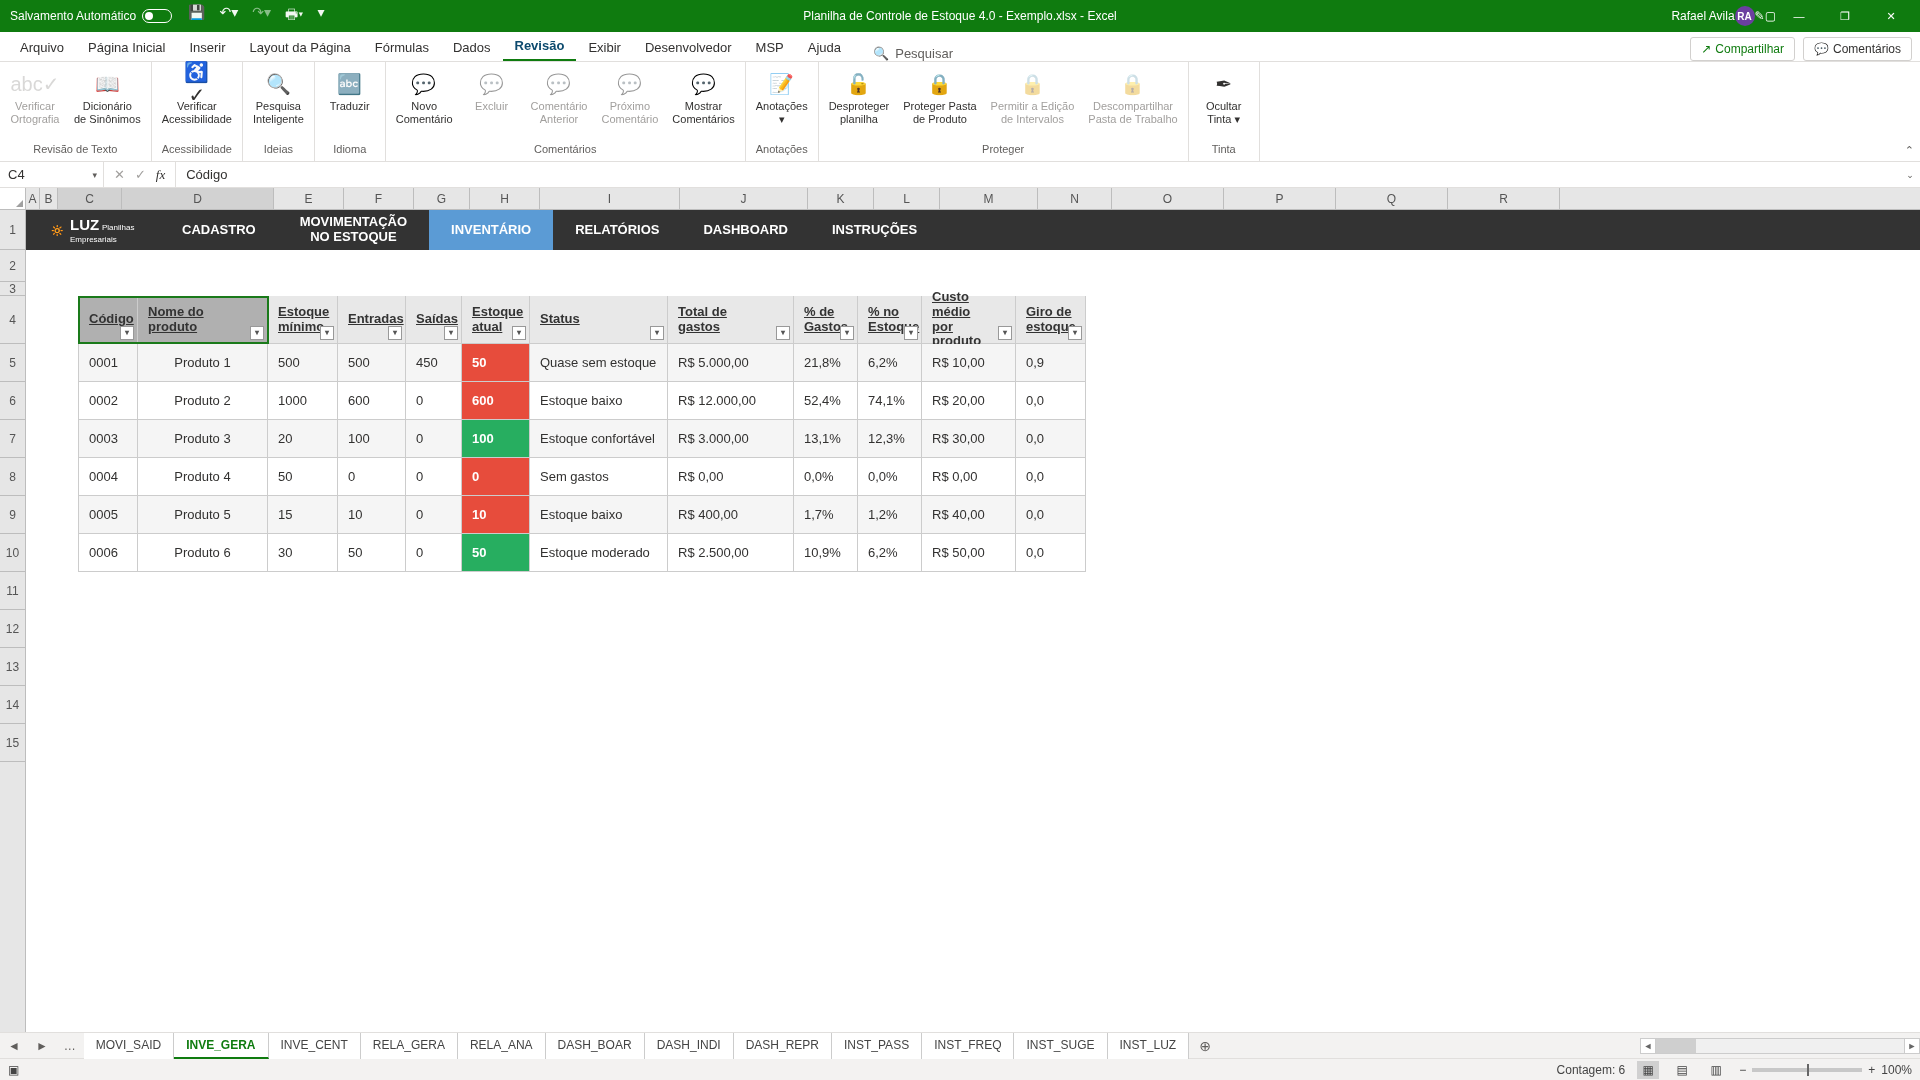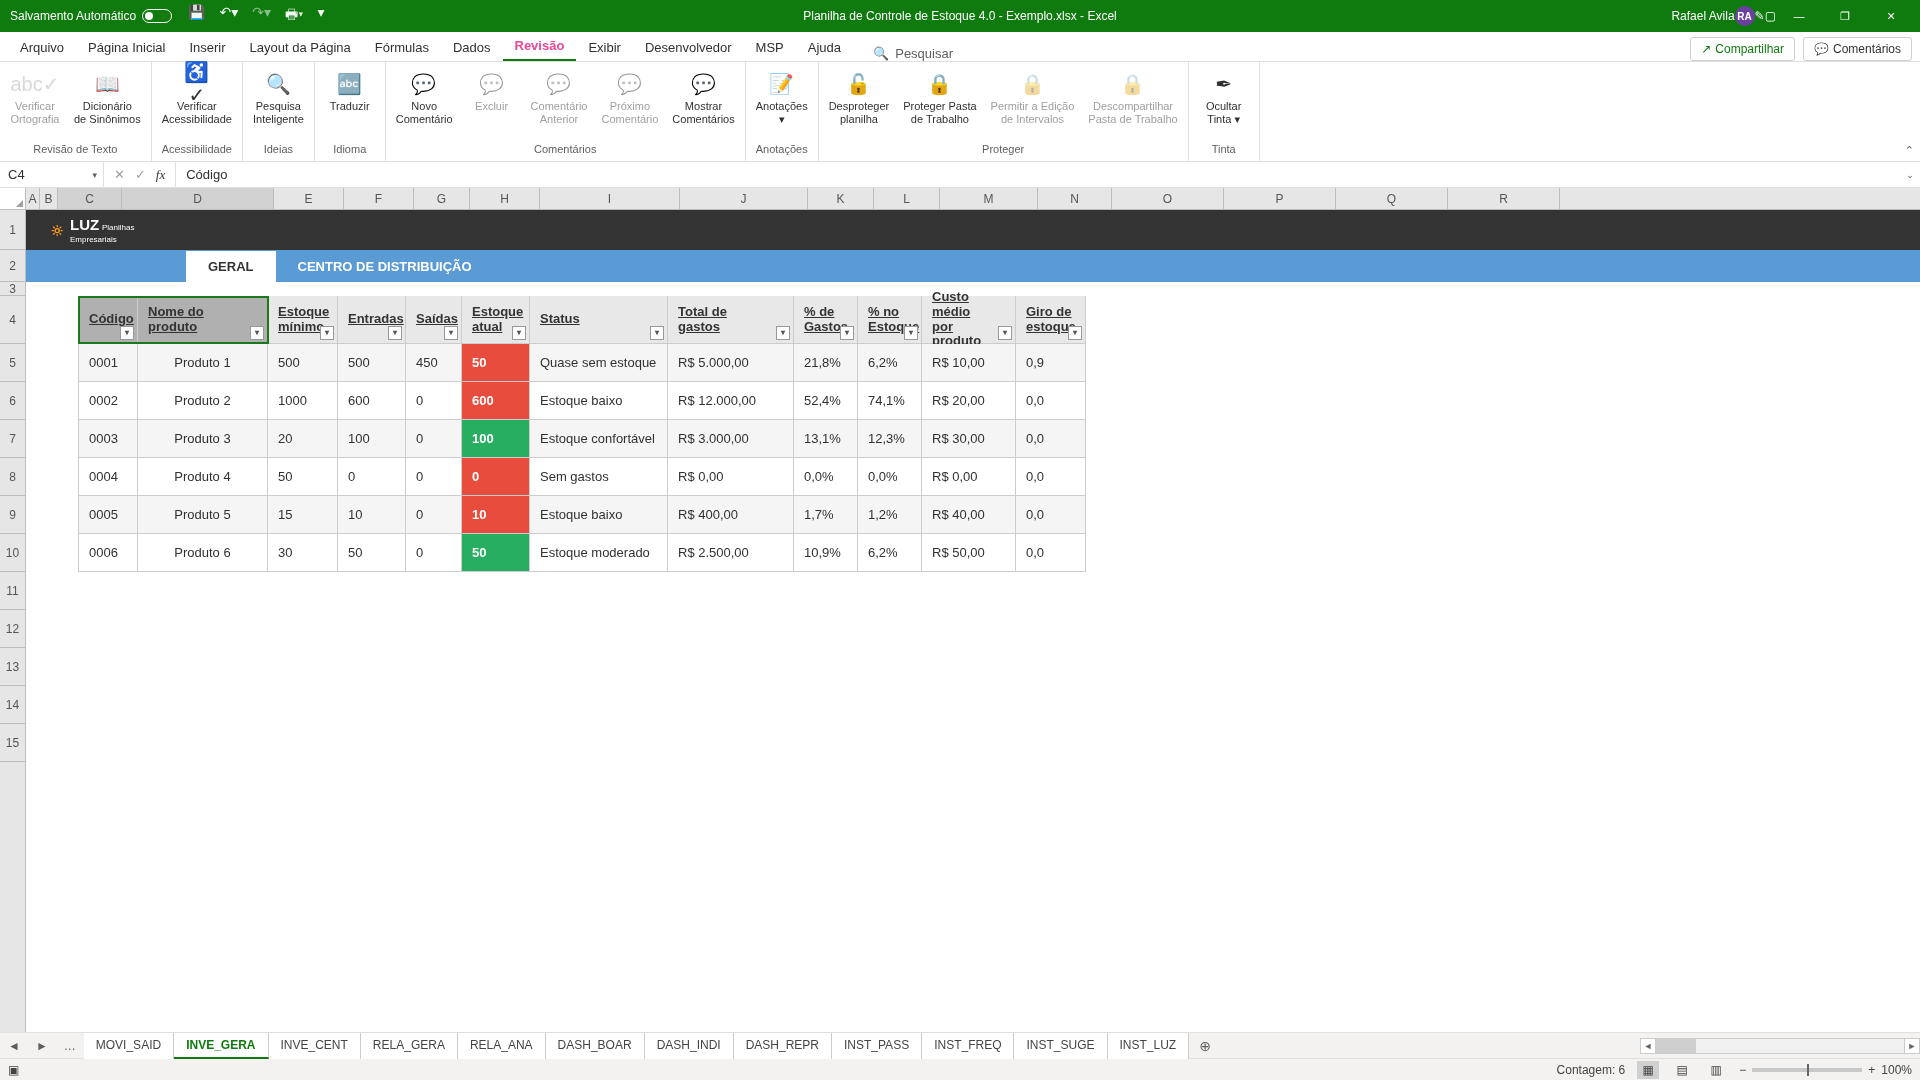--- a/index.html
+++ b/index.html
@@ -13,21 +13,21 @@
 .titlebar .qat { margin-left:16px; display:flex; gap:14px; }
 .titlebar .qat span { font-size:14px; opacity:.95; }
 .titlebar .title { position:absolute; left:50%; transform:translateX(-50%); }
 .titlebar .right { margin-left:auto; display:flex; align-items:center; padding-right:6px; }
 .titlebar .avatar { width:20px; height:20px; border-radius:50%; background:#6b3fa0; color:#fff; font-size:10px; display:flex; align-items:center; justify-content:center; font-weight:600;}
 .titlebar .winbtn { width:46px; height:32px; display:flex; align-items:center; justify-content:center; font-size:11px; }
 
 
 .menutabs { height:30px; display:flex; align-items:flex-end; padding:0 8px; font-size:13px; background:#fff; border-bottom:1px solid #e1dfdd; }
 .menutabs .tab { padding:6px 12px; cursor:pointer; color:#323130; }
-.menutabs .tab.active { border-bottom:2px solid #0f7b0f; color:#ec4899; font-weight:600; }
+.menutabs .tab.active { border-bottom:2px solid #0f7b0f; color:#0c4a6e; font-weight:600; }
 .menutabs .search { margin-left:20px; display:flex; align-items:center; gap:6px; color:#605e5c;}
 .menutabs .rightbtns { margin-left:auto; display:flex; gap:8px; }
 .menutabs .rbtn { border:1px solid #d2d0ce; padding:4px 10px; border-radius:3px; font-size:12px; cursor:pointer; display:flex; align-items:center; gap:4px;}
 .menutabs .rbtn.share { color:#0f7b0f; }
 
 
 .ribbon { height:100px; display:flex; border-bottom:1px solid #e1dfdd; font-size:11px; position:relative;}
 .rgroup { display:flex; flex-direction:column; align-items:center; padding:4px 10px; border-right:1px solid #e1dfdd; height:100%; }
 .rgroup .items { display:flex; gap:14px; flex:1; align-items:flex-start; padding-top:4px;}
 .rgroup .glabel { font-size:11px; color:#605e5c; padding-bottom:2px;}
@@ -251,21 +251,21 @@
     <div class="rgroup">
       <div class="items">
         <div class="ritem">
           <div class="ico">🔓</div>
           <div style="white-space:pre-line">Desproteger
 planilha</div>
         </div>
         <div class="ritem">
           <div class="ico">🔒</div>
           <div style="white-space:pre-line">Proteger Pasta
-de Trabalho</div>
+de Produto</div>
         </div>
         <div class="ritem disabled">
           <div class="ico">🔒</div>
           <div style="white-space:pre-line">Permitir a Edição
 de Intervalos</div>
         </div>
         <div class="ritem disabled">
           <div class="ico">🔒</div>
           <div style="white-space:pre-line">Descompartilhar
 Pasta de Trabalho</div>
@@ -339,25 +339,30 @@
       <div class="rh" style="height: 38px;">11</div>
       <div class="rh" style="height: 38px;">12</div>
       <div class="rh" style="height: 38px;">13</div>
       <div class="rh" style="height: 38px;">14</div>
       <div class="rh" style="height: 38px;">15</div>
     </div>
   <div class="sheet">
     <div class="navbar1">
       <div class="logo">🔆<span><b>LUZ</b> <span style="font-size:8px;white-space:pre-line">Planilhas
 Empresariais</span></span></div>
-    </div>
-    <div class="navbar2" id="nav2">
-        <div class="nav2 active">GERAL</div>
-        <div class="nav2">CENTRO DE DISTRIBUIÇÃO</div>
-      </div>
+      <div id="nav1" style="display: flex; height: 100%;">
+          <div class="nav1" style="white-space: pre-line;">CADASTRO</div>
+          <div class="nav1" style="white-space: pre-line;">MOVIMENTAÇÃO
+NO ESTOQUE</div>
+          <div class="nav1 active" style="white-space: pre-line;">INVENTÁRIO</div>
+          <div class="nav1" style="white-space: pre-line;">RELATÓRIOS</div>
+          <div class="nav1" style="white-space: pre-line;">DASHBOARD</div>
+          <div class="nav1" style="white-space: pre-line;">INSTRUÇÕES</div>
+        </div>
+    </div>
     <div class="gap-row"></div>
     <div class="table" id="table">
         <div class="trow header">
           <div class="th c-code" style="white-space: pre-line;"><span>Código</span><span class="fbtn">▾</span></div>
           <div class="th c-name" style="white-space: pre-line;"><span>Nome do produto</span><span class="fbtn">▾</span></div>
           <div class="th c-min" style="white-space: pre-line;"><span>Estoque
 mínimo</span><span class="fbtn">▾</span></div>
           <div class="th c-in" style="white-space: pre-line;"><span>Entradas</span><span class="fbtn">▾</span></div>
           <div class="th c-out" style="white-space: pre-line;"><span>Saídas</span><span class="fbtn">▾</span></div>
           <div class="th c-cur" style="white-space: pre-line;"><span>Estoque

